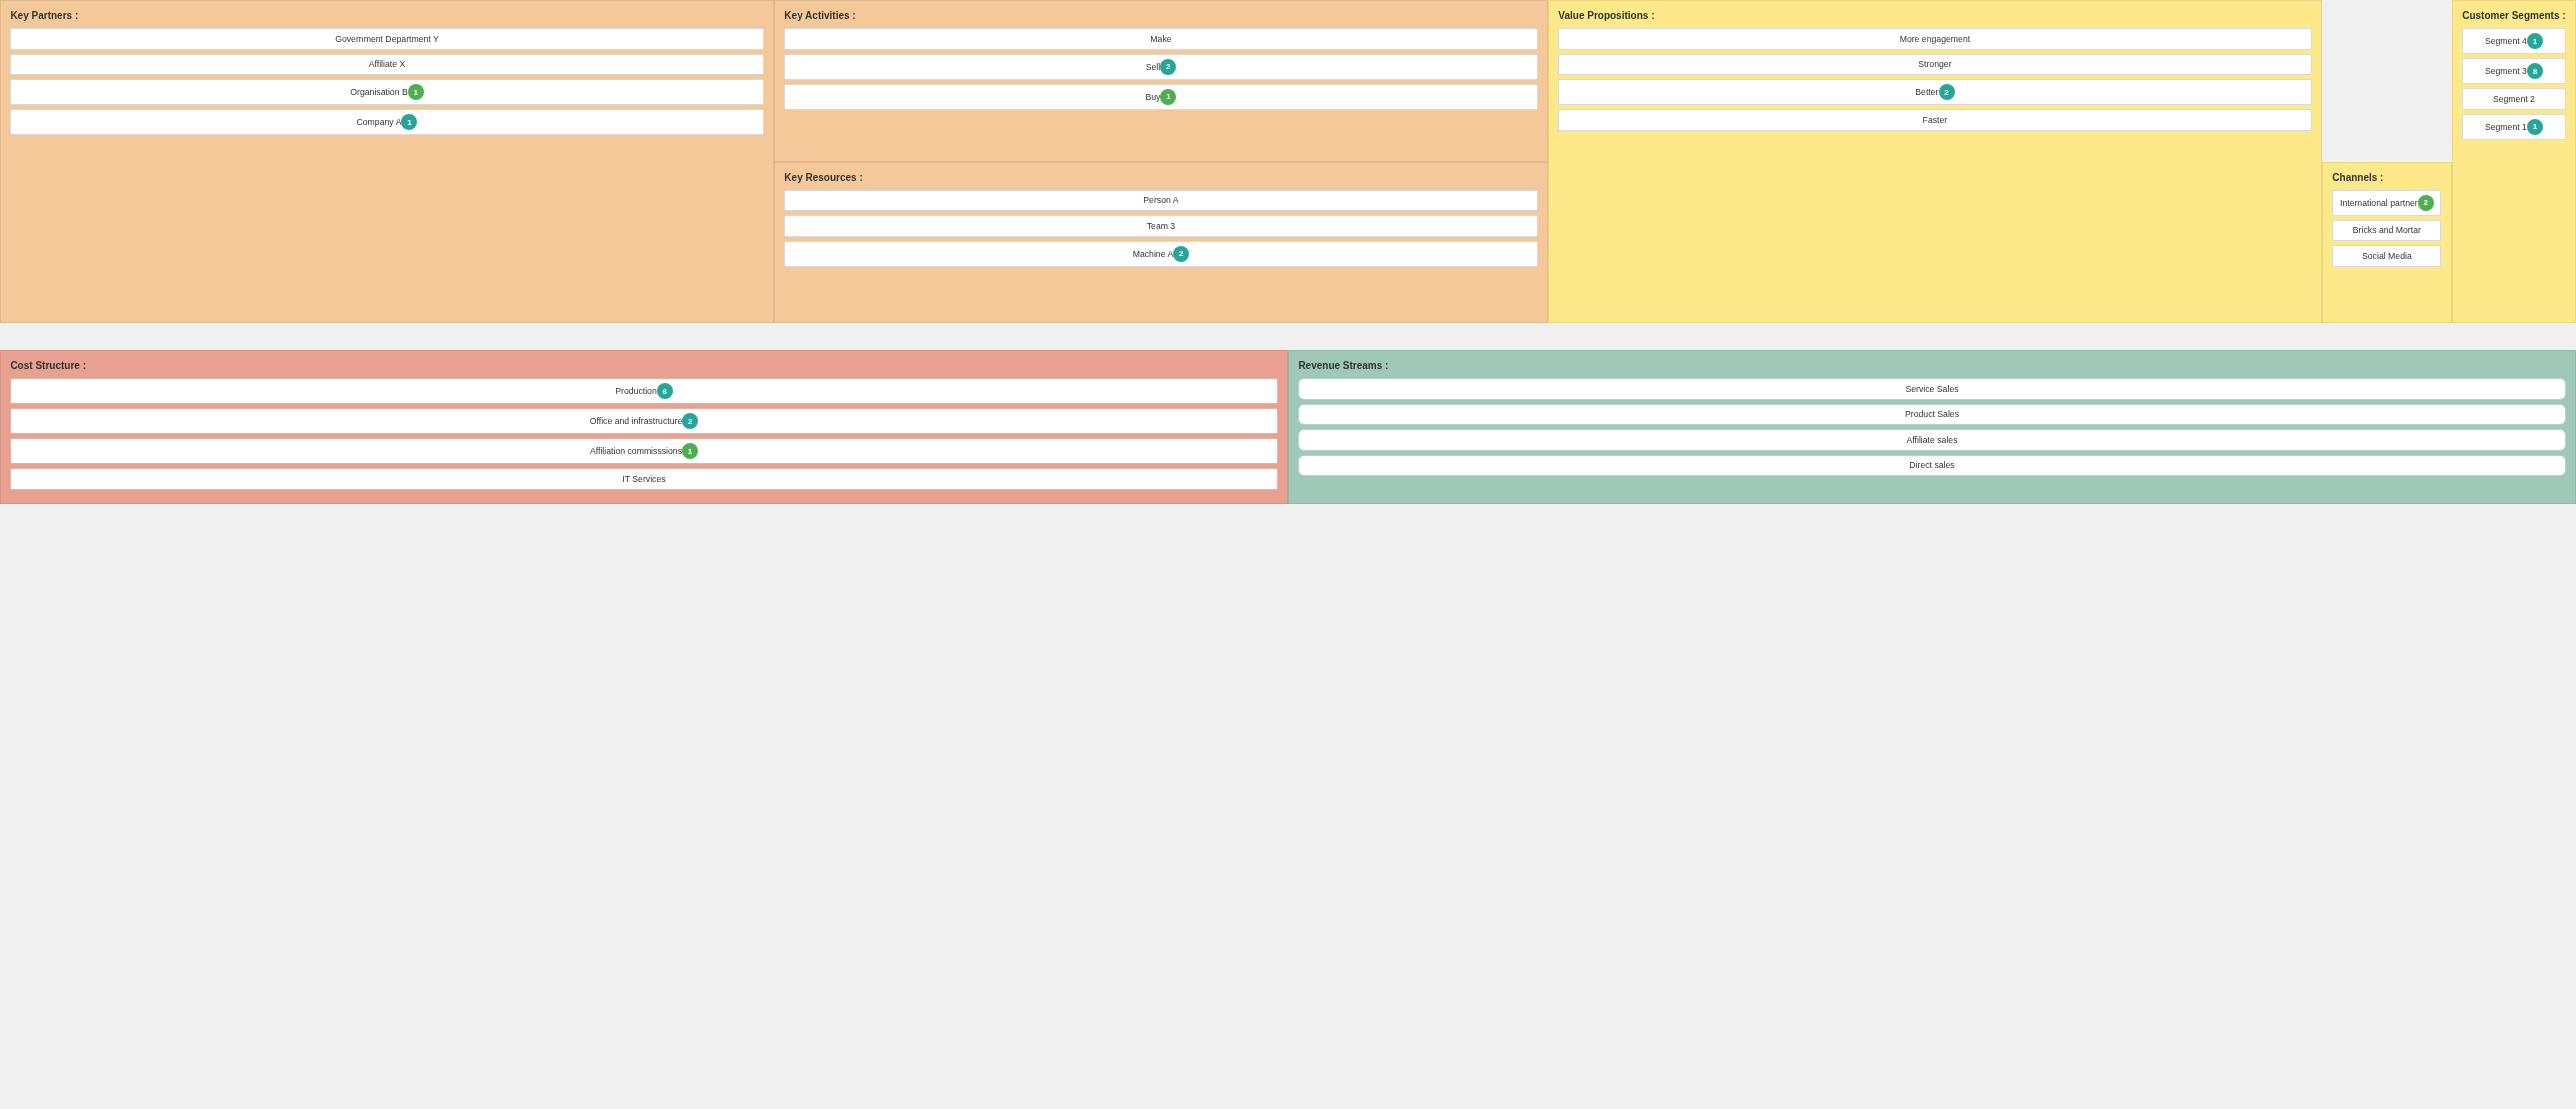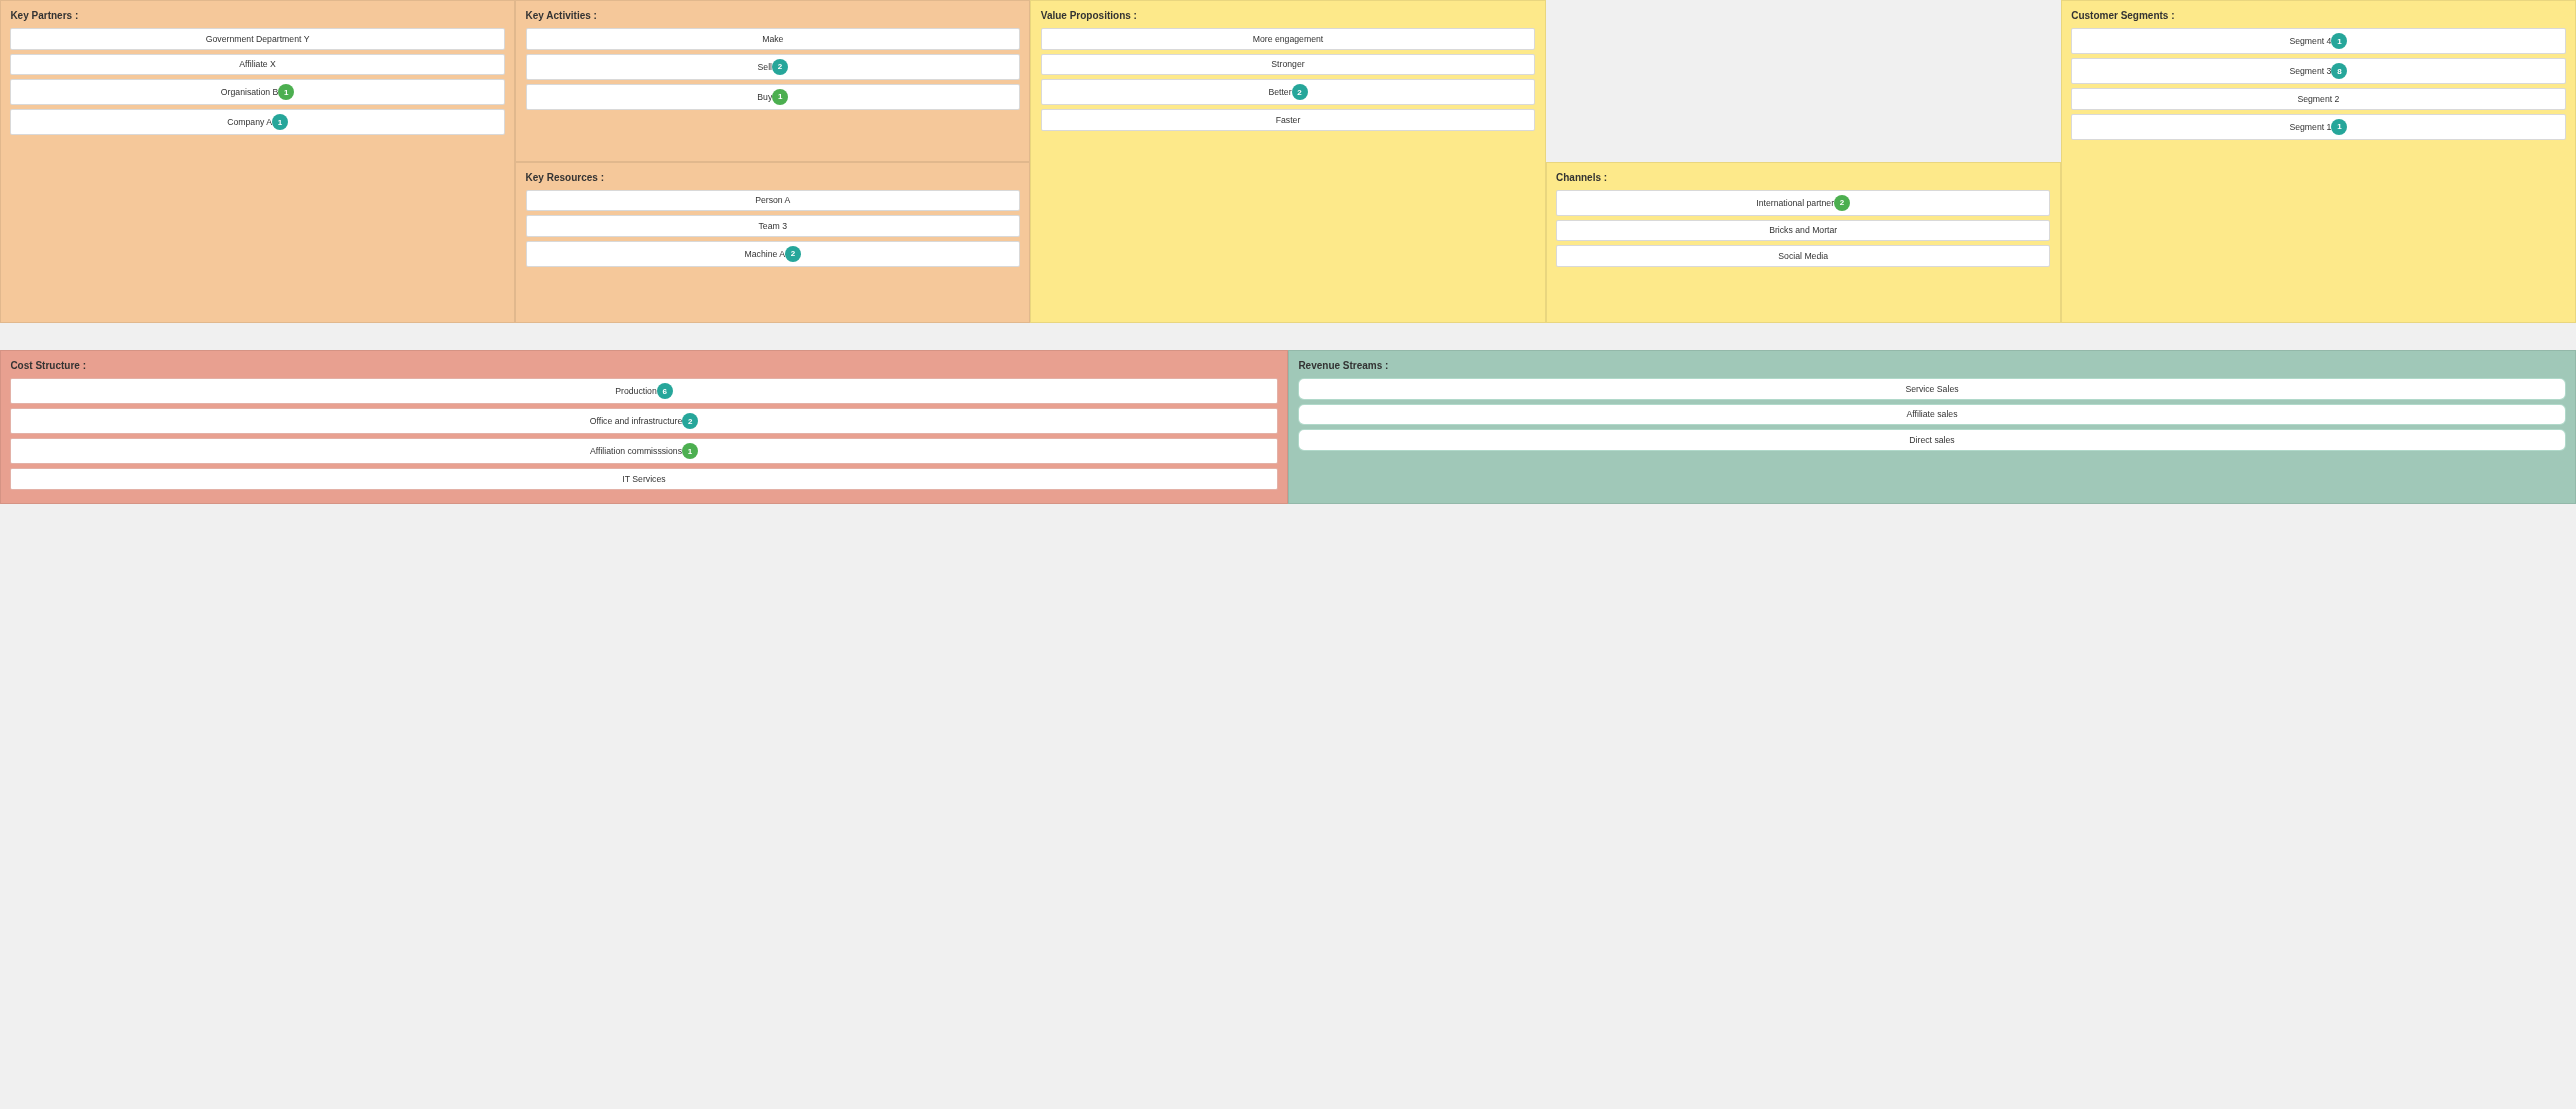--- a/index.html
+++ b/index.html
@@ -45,21 +45,21 @@
       color: white;
       flex-shrink: 0;
     }
 
     .badge-green { background-color: #4CAF50; }
     .badge-teal { background-color: #26a69a; }
 
     
     .top-wrapper {
       display: grid;
-      grid-template-columns: 1fr 1fr 1fr 1fr 1fr;
+      grid-template-columns: 1fr 1fr 1fr;
       grid-template-rows: 1fr 1fr;
       min-height: 323px;
       border-radius: 15px;
     }
 
     .key-partners-cell {
       background: #f5c89a;
       grid-column: 1;
       grid-row: 1 / 3;
       border: 0.7px solid rgba(0,0,0,0.08);
@@ -298,20 +298,23 @@
 
   <div class="revenue-streams-cell">
     <div class="cell-title">
       <span>Revenue Streams</span> <span>:</span>
     </div>
     <div id="revenue-streams-list">
         <div class="item-row item-row-revenue">
           <span class="item-label">Service Sales</span>
         </div>
         <div class="item-row item-row-revenue">
+          <span class="item-label">Product Sales</span>
+        </div>
+        <div class="item-row item-row-revenue">
           <span class="item-label">Affiliate sales</span>
         </div>
         <div class="item-row item-row-revenue">
           <span class="item-label">Direct sales</span>
         </div>
       </div>
   </div>
 
 </div>
 

